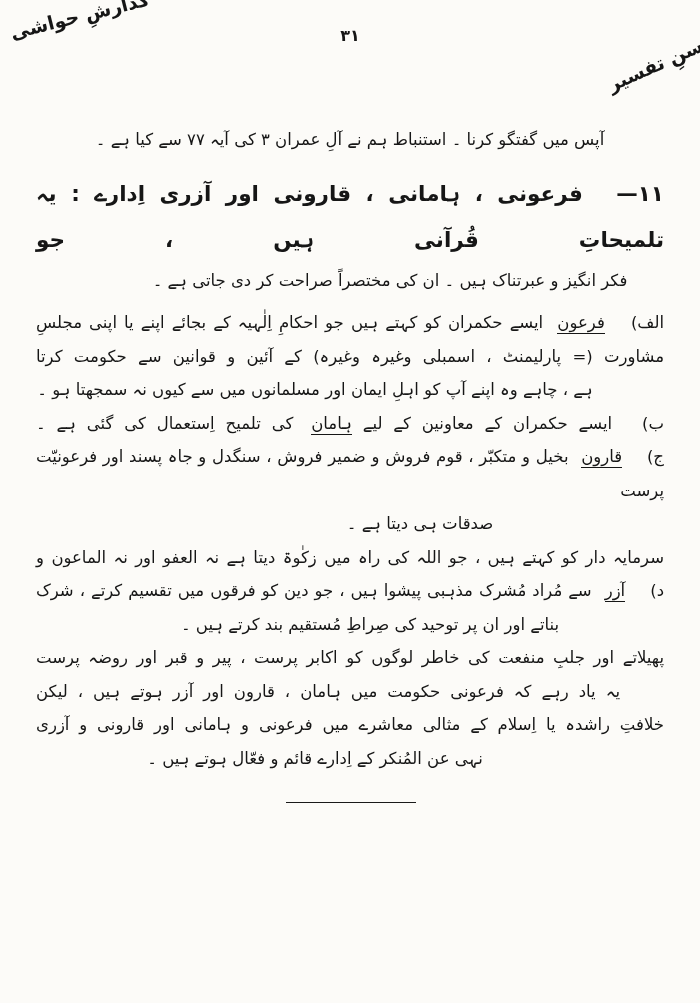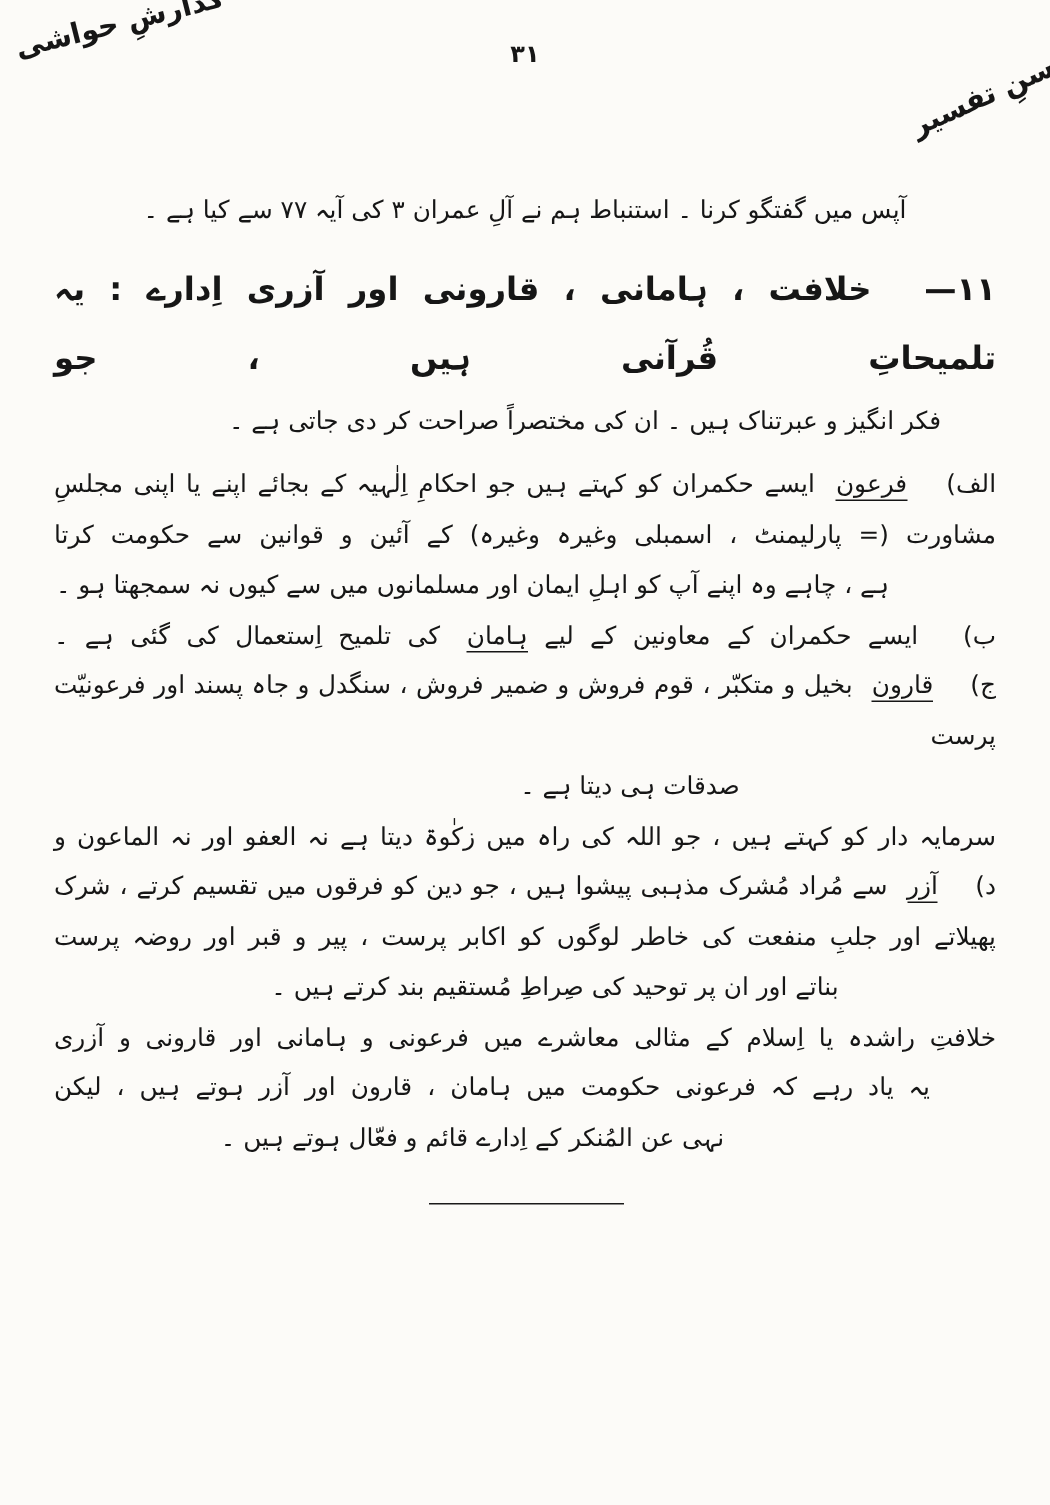--- a/index.html
+++ b/index.html
@@ -69,21 +69,21 @@
   <div class="hdr-left">گُذارشِ حواشی</div>
   <div class="hdr-num">۳۱</div>
   <div class="hdr-right">حُسنِ تفسیر</div>
 
   <div class="content">
 
     <div class="line t-center intro">آپس میں گفتگو کرنا ۔ استنباط ہم نے آلِ عمران ۳ کی آیہ ۷۷ سے کیا ہے ۔</div>
 
     <div class="line heading t-justify">
       <span class="marker">۱۱—</span>
-      <span>خلافت ، ہامانی ، قارونی اور آزری اِدارے :</span>
+      <span>فرعونی ، ہامانی ، قارونی اور آزری اِدارے :</span>
       <span>یہ تلمیحاتِ قُرآنی ہیں ، جو</span>
     </div>
     <div class="line h2">فکر انگیز و عبرتناک ہیں ۔ ان کی مختصراً صراحت کر دی جاتی ہے ۔</div>
 
     <div class="line t-justify">
       <span class="marker">الف)</span>
       <span class="term">فرعون</span>
       <span>ایسے حکمران کو کہتے ہیں جو احکامِ اِلٰہیہ کے بجائے اپنے یا اپنی مجلسِ</span>
     </div>
     <div class="line t-justify">مشاورت (= پارلیمنٹ ، اسمبلی وغیرہ وغیرہ) کے آئین و قوانین سے حکومت کرتا</div>
@@ -102,22 +102,22 @@
       <span>بخیل و متکبّر ، قوم فروش و ضمیر فروش ، سنگدل و جاہ پسند اور فرعونیّت پرست</span>
     </div>
     <div class="line shift-right">صدقات ہی دیتا ہے ۔</div>
     <div class="line t-justify">سرمایہ دار کو کہتے ہیں ، جو اللہ کی راہ میں زکٰوۃ دیتا ہے نہ العفو اور نہ الماعون و</div>
 
     <div class="line t-justify">
       <span class="marker">د)</span>
       <span class="term">آزر</span>
       <span>سے مُراد مُشرک مذہبی پیشوا ہیں ، جو دین کو فرقوں میں تقسیم کرتے ، شرک</span>
     </div>
+    <div class="line shift-right-sm">بناتے اور ان پر توحید کی صِراطِ مُستقیم بند کرتے ہیں ۔</div>
     <div class="line t-justify">پھیلاتے اور جلبِ منفعت کی خاطر لوگوں کو اکابر پرست ، پیر و قبر اور روضہ پرست</div>
-    <div class="line shift-right-sm">بناتے اور ان پر توحید کی صِراطِ مُستقیم بند کرتے ہیں ۔</div>
 
+    <div class="line t-justify indent">یہ یاد رہے کہ فرعونی حکومت میں ہامان ، قارون اور آزر ہوتے ہیں ، لیکن</div>
     <div class="line t-justify">خلافتِ راشدہ یا اِسلام کے مثالی معاشرے میں فرعونی و ہامانی اور قارونی و آزری</div>
-    <div class="line t-justify indent">یہ یاد رہے کہ فرعونی حکومت میں ہامان ، قارون اور آزر ہوتے ہیں ، لیکن</div>
     <div class="line shift-left">نہی عن المُنکر کے اِدارے قائم و فعّال ہوتے ہیں ۔</div>
 
     <hr class="divider">
   </div>
 </div>
 
 </body></html>

